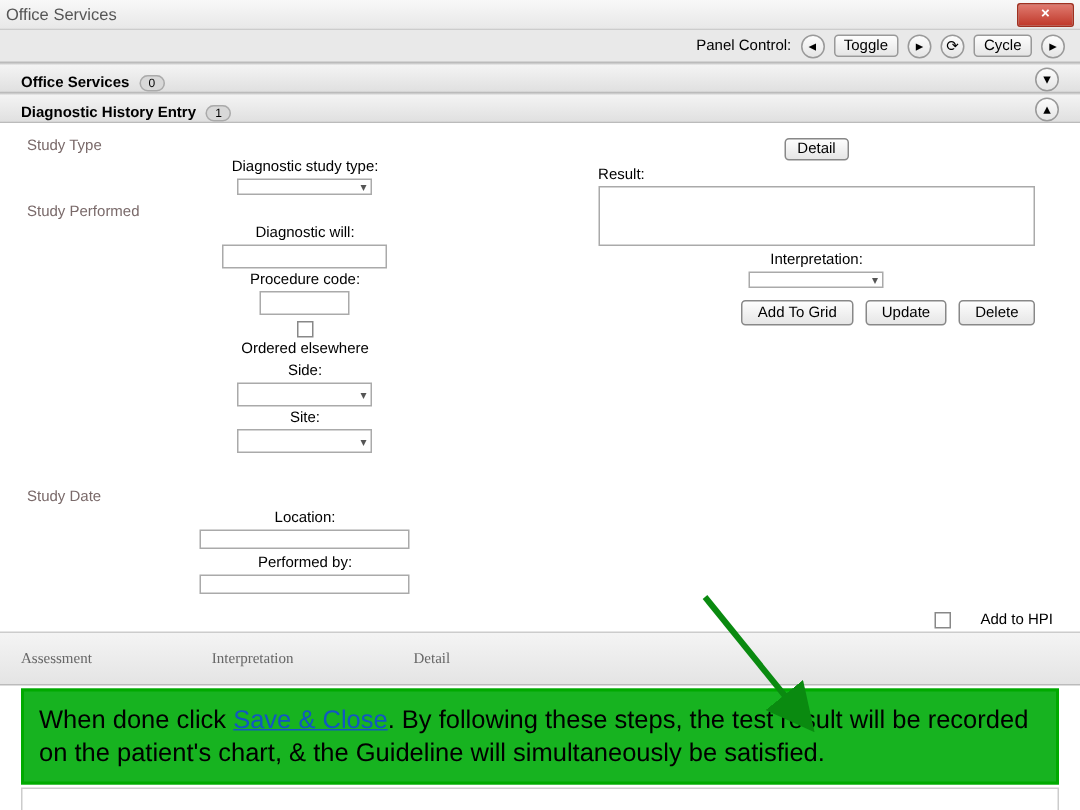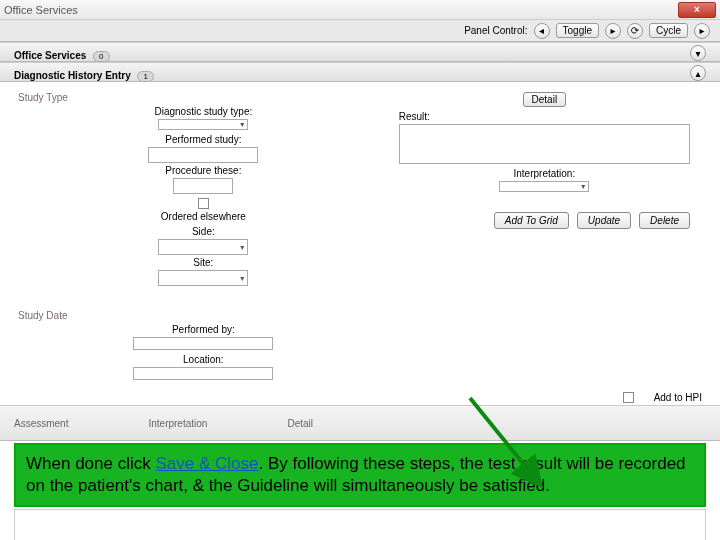--- a/index.html
+++ b/index.html
@@ -116,29 +116,29 @@
     font-size: 9px;
   }
   .link { color: #4b7bd4; text-decoration: underline; font-size: 9px; }
   .btn {
     border: 1px solid #888;
     background: linear-gradient(#fdfdfd,#e6e6e6);
     border-radius: 3px;
     padding: 2px 10px;
     font-size: 10px;
   }
-  .btn-row { display:flex; gap: 8px; justify-content: flex-end; margin-top: 20px; font-style: italic; }
+  .btn-row { display:flex; gap: 8px; justify-content: flex-end; margin-top: 8px; }
   .addhpi { display:flex; justify-content:flex-end; align-items:center; gap:20px; padding: 2px 18px; font-size:10px; }
   .columns-bar {
     background: linear-gradient(#f4f4f4,#e4e4e4);
     border-top:1px solid #ccc; border-bottom:1px solid #bbb;
     height: 16px;
     display:flex; align-items:center;
     padding: 17px 14px;
-    font-size:10px; color:#666;
+    font-size:10px; color:#666;font-family:Liberation Serif, serif;
   }
   .columns-bar span { padding-right: 80px; }
   .callout {
     margin: 2px 14px 0 14px;
     background: #17b320;
     border: 2px solid #0a0;
     padding: 8px 10px;
     font-family: "Comic Sans MS", cursive, sans-serif;
     font-size: 17px;
     line-height: 1.3;
@@ -209,43 +209,44 @@
 
 <div class="form-area">
 
   <div class="left-col">
     <div class="group-label">Study Type</div>
     <div class="row">
       <span class="field-label">Diagnostic study type:</span>
       <span class="dropdown" style="flex:1"></span>
     </div>
 
-    <div class="row">
-      <span class="field-label">Performed study:</span>
+    <div class="group-label" style="margin-top:6px">Study Performed</div>
+    <div class="row">
+      <span class="field-label">Diagnostic will:</span>
       <input class="input" style="width: 110px;">
-      <span class="field-label">Procedure these:</span>
+      <span class="field-label">Procedure code:</span>
       <input class="input" style="width: 60px;">
     </div>
     <div class="row">
       <span class="chk"></span>
       <span class="field-label">Ordered elsewhere</span>
       <span style="width:14px"></span>
       <span class="field-label">Side:</span>
       <span class="dropdown" style="width:60px"></span>
       <span class="field-label">Site:</span>
       <span class="dropdown" style="width:80px"></span>
     </div>
 
     <div class="group-label" style="margin-top:24px">Study Date</div>
     <div class="row">
+      <span class="field-label">Location:</span>
+      <input class="input" style="flex: 1 1 0%;">
+    </div>
+    <div class="row">
       <span class="field-label">Performed by:</span>
-      <input class="input" style="flex: 1 1 0%;">
-    </div>
-    <div class="row">
-      <span class="field-label">Location:</span>
       <input class="input" style="flex: 1 1 0%;">
     </div>
   </div>
 
   <div class="right-col">
     <div class="row" style="justify-content:flex-end">
       <span class="btn" style="padding:1px 8px">Detail</span>
     </div>
     <div class="row" style="align-items:flex-start">
       <span class="field-label">Result:</span>

